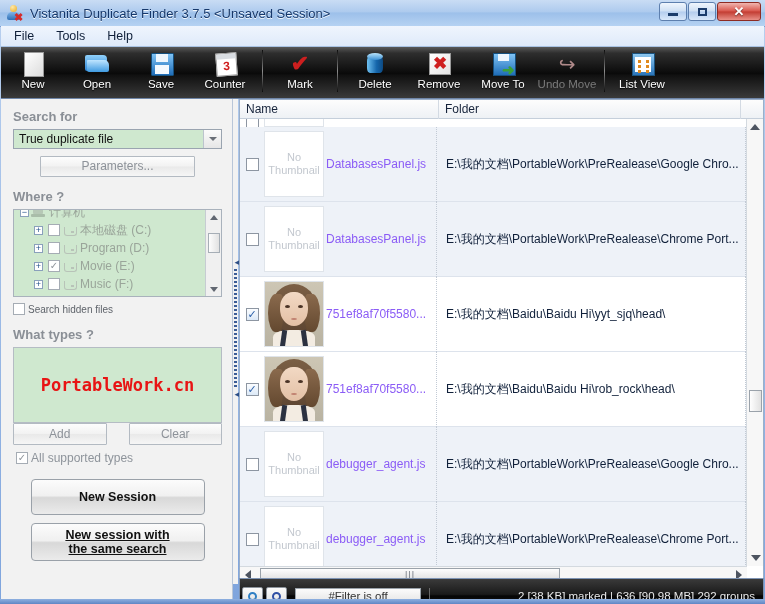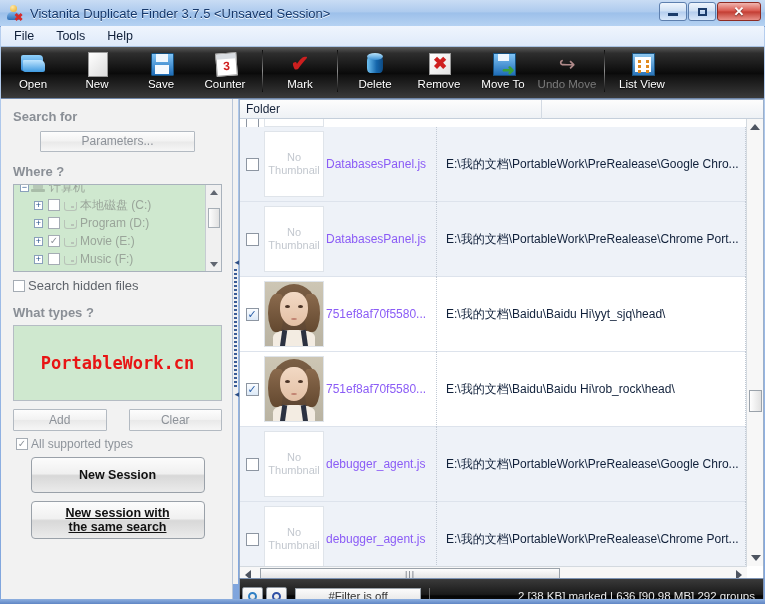--- a/index.html
+++ b/index.html
@@ -153,35 +153,35 @@
   .pcico::after{content:"";position:absolute;left:0px;top:8px;width:14px;height:3px;background:#a9bda9;border-radius:1px;}
   .tree-sb{
     position:absolute;right:0;top:0;width:16px;height:100%;
     background:#f0f0f0;border-left:1px solid #c6ccd2;box-sizing:border-box;
   }
   .tree-sb .ar{height:14px;display:flex;align-items:center;justify-content:center;}
   .tree-sb .ar i.up{border-left:4px solid transparent;border-right:4px solid transparent;border-bottom:5px solid #616771;display:block;}
   .tree-sb .ar i.dn{border-left:4px solid transparent;border-right:4px solid transparent;border-top:5px solid #616771;display:block;}
   .tree-sb .thumb{position:absolute;left:2px;top:23px;width:12px;height:20px;background:linear-gradient(to right,#fdfdfd,#e2e2e2);border:1px solid #a6aeb6;box-sizing:border-box;}
   .tree-sb .dnwrap{position:absolute;bottom:0;left:0;width:16px;}
-  .hidden-row{display:flex;align-items:center;margin-top:6px;font-size:13px;color:#5f646b;}
+  .hidden-row{display:flex;align-items:center;margin-top:6px;font-size:10px;color:#5f646b;}
   .hidden-row .cbx{margin-left:0;}
   .typebox{
     height:76px;border:1px solid #b5bcc4;background:#cfe8cf;
     display:flex;align-items:center;justify-content:center;box-sizing:border-box;margin-top:2px;
   }
   .typebox .brand{
     color:#e81414;font-size:17px;font-weight:bold;
     font-family:"DejaVu Sans Mono",monospace;letter-spacing:0px;
   }
-  .btnrow{display:flex;gap:22px;margin-top:8px;}
+  .btnrow{display:flex;gap:22px;}
   .btnrow .btn{flex:1;height:22px;line-height:20px;}
   .allsup{display:flex;align-items:center;margin-top:6px;font-size:12px;color:#8e949b;}
   .bigbtn{
-    display:block;width:174px;height:36px;margin:6px auto 0 auto;
+    display:block;width:174px;height:36px;margin:14px auto 0 auto;
     border:1px solid #9aa1a9;border-radius:4px;
     background:linear-gradient(to bottom,#fcfcfc 0%,#f0f0f0 46%,#d8d8d8 52%,#ebebeb 100%);
     color:#111;font-size:12.5px;font-weight:bold;
     display:flex;align-items:center;justify-content:center;text-align:center;line-height:14px;
     box-sizing:border-box;
   }
   .bigbtn.two{height:38px;margin-top:8px;text-decoration:underline;}
 
   
   .splitter{
@@ -337,32 +337,32 @@
 
   <div class="menubar">
     <div class="menuitem">File</div>
     <div class="menuitem">Tools</div>
     <div class="menuitem">Help</div>
   </div>
 
   <div class="toolbar">
     <div class="tbtn">
       <div class="ico">
+          <div class="ic-new"></div>
+        </div>
+      <div class="lbl">New</div>
+    </div>
+    <div class="tbtn">
+      <div class="ico">
           <div class="ic-folder">
             <div class="back"></div>
             <div class="front"></div>
           </div>
         </div>
       <div class="lbl">Open</div>
-    </div>
-    <div class="tbtn">
-      <div class="ico">
-          <div class="ic-new"></div>
-        </div>
-      <div class="lbl">New</div>
     </div>
     <div class="tbtn">
       <div class="ico">
           <div class="ic-save">
             <div class="sh"></div>
             <div class="lb"></div>
           </div>
         </div>
       <div class="lbl">Save</div>
     </div>
@@ -429,20 +429,26 @@
         </div>
       </div>
       <div class="lbl">List View</div>
     </div>
   </div>
 
   <div class="sidebar">
 
     <div class="sect-h">Search for</div>
 
+    <div class="combo">
+      <div class="txt">True duplicate file</div>
+      <div class="arrow">
+          <i></i>
+        </div>
+    </div>
 
     <div class="btn btn-params">Parameters...</div>
 
     <div class="sect-h t2">Where ?</div>
 
     <div class="treebox">
       <div class="tree-inner">
         <div class="trow" style="padding-left:2px;">
           <span class="exp">−</span>
           <span class="pcico"></span>
@@ -519,20 +525,21 @@
 
   <div class="splitter">
     <div class="ar a1">◄</div>
     <div class="dots"></div>
     <div class="ar a2">◄</div>
   </div>
 
   <div class="listwrap">
 
     <div class="colhdr">
+      <div class="ch c1">Name</div>
       <div class="ch c2">Folder</div>
       <div class="ch c3"></div>
     </div>
 
     <div class="rows">
 
       <div class="grp white" style="height:8px;overflow:hidden;">
         <div class="lrow" style="height:8px;border-bottom:none;">
           <div class="ck">
               <div class="box"></div>

